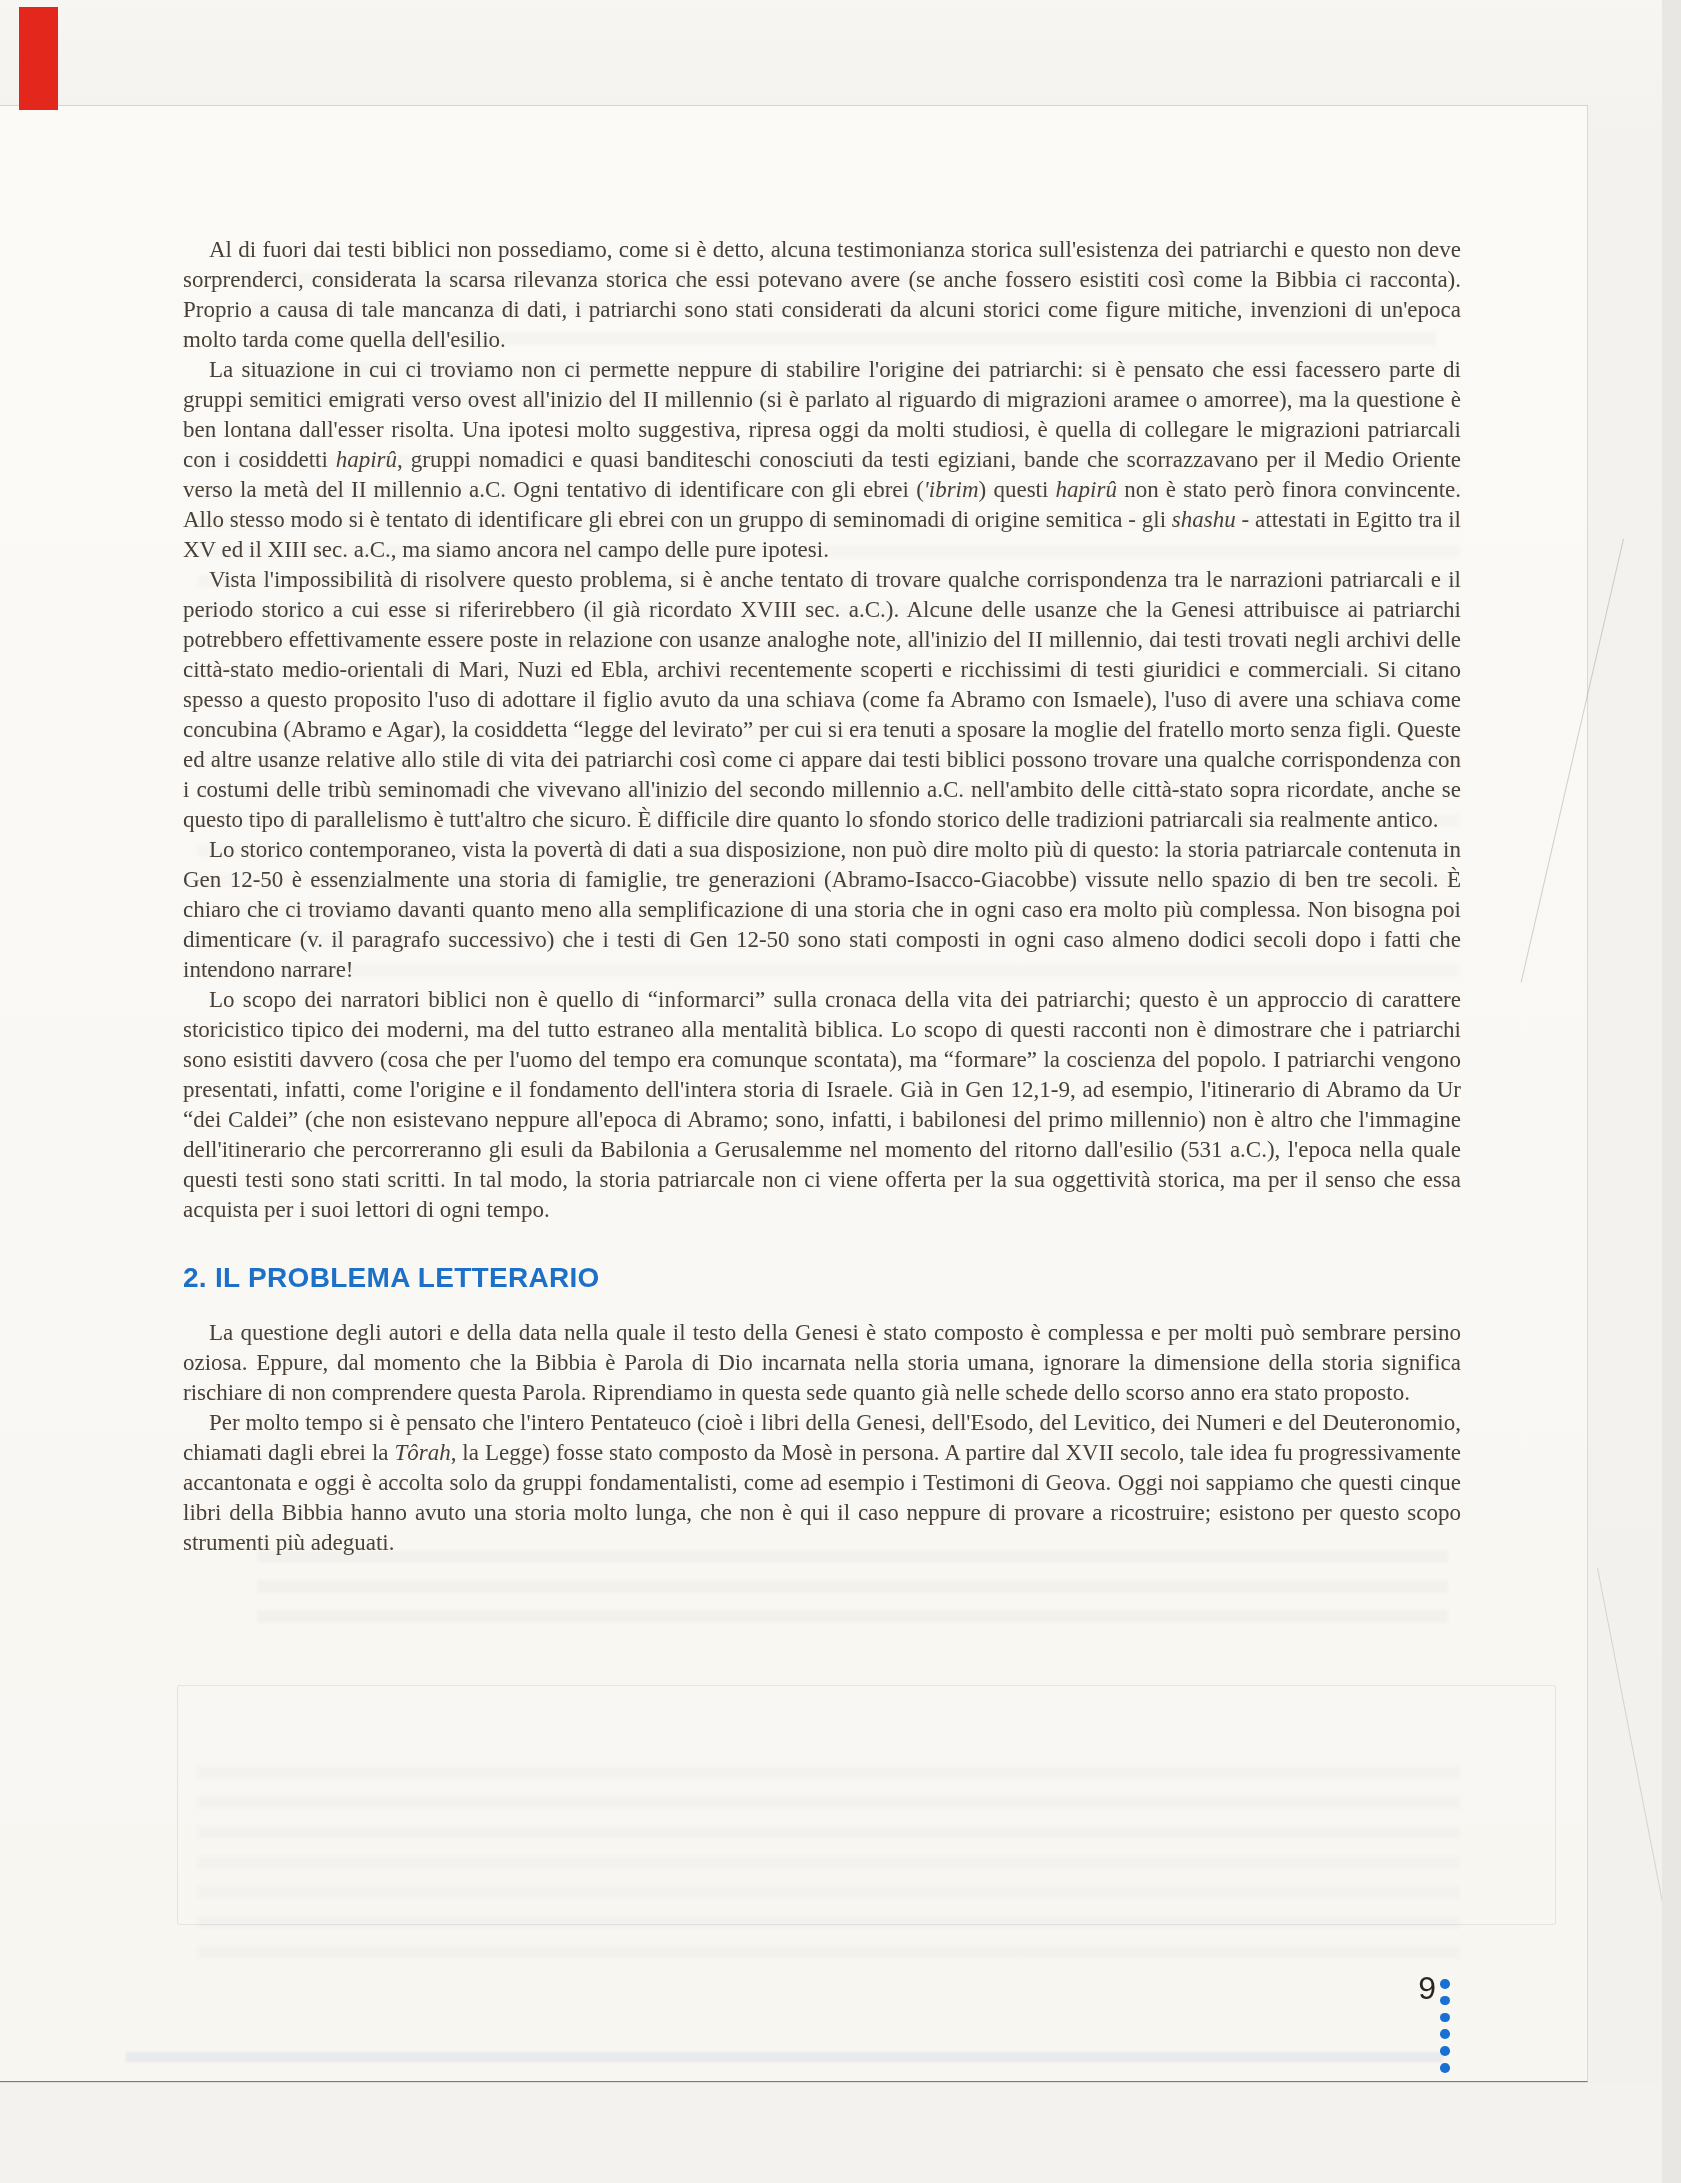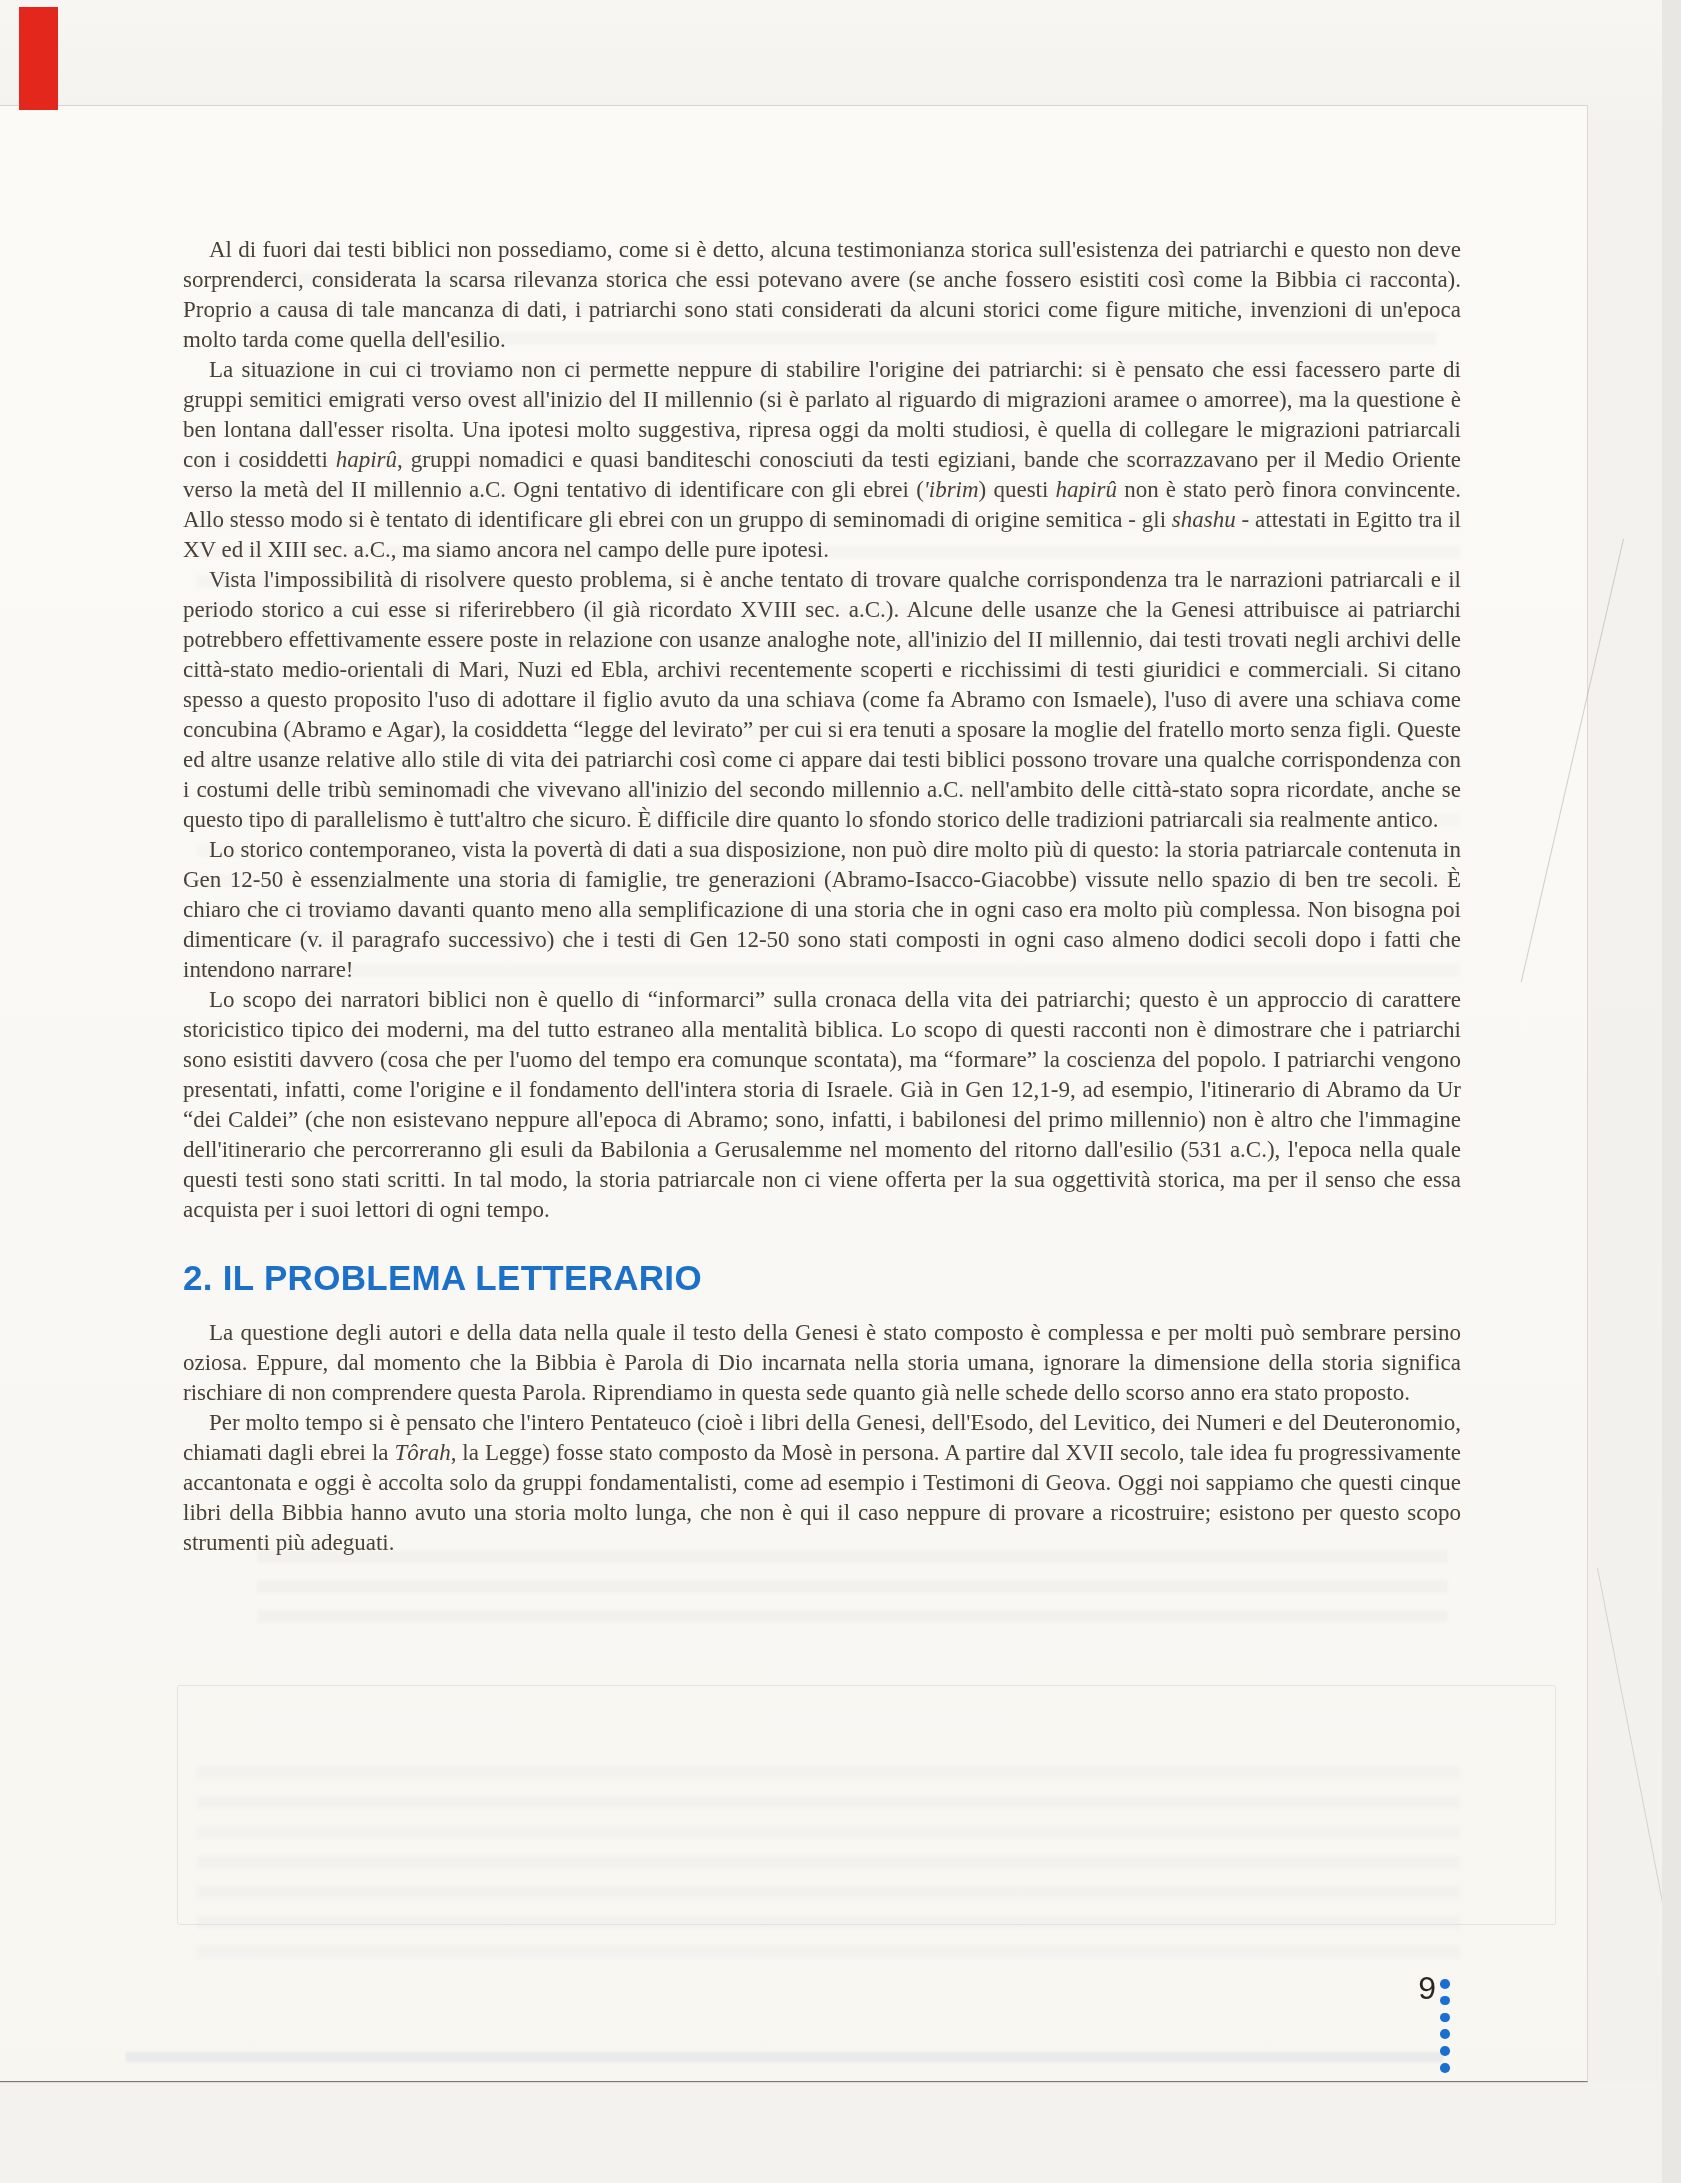--- a/index.html
+++ b/index.html
@@ -91,21 +91,21 @@
   }
   .text-block p.para {
     margin: 0;
     text-indent: 26px;
   }
   .text-block em { }
   .section-heading {
     margin: 38px 0 26px 0;
     font-family: "Liberation Sans", "DejaVu Sans", sans-serif;
     font-weight: bold;
-    font-size: 35px;
+    font-size: 28px;
     line-height: 29px;
     letter-spacing: 0.3px;
     text-indent: 0;
   }
   
   .page-number {
     position: absolute;
     left: 1394px; top: 1970px;
     width: 42px;
     font-family: "Liberation Sans", "DejaVu Sans", sans-serif;

